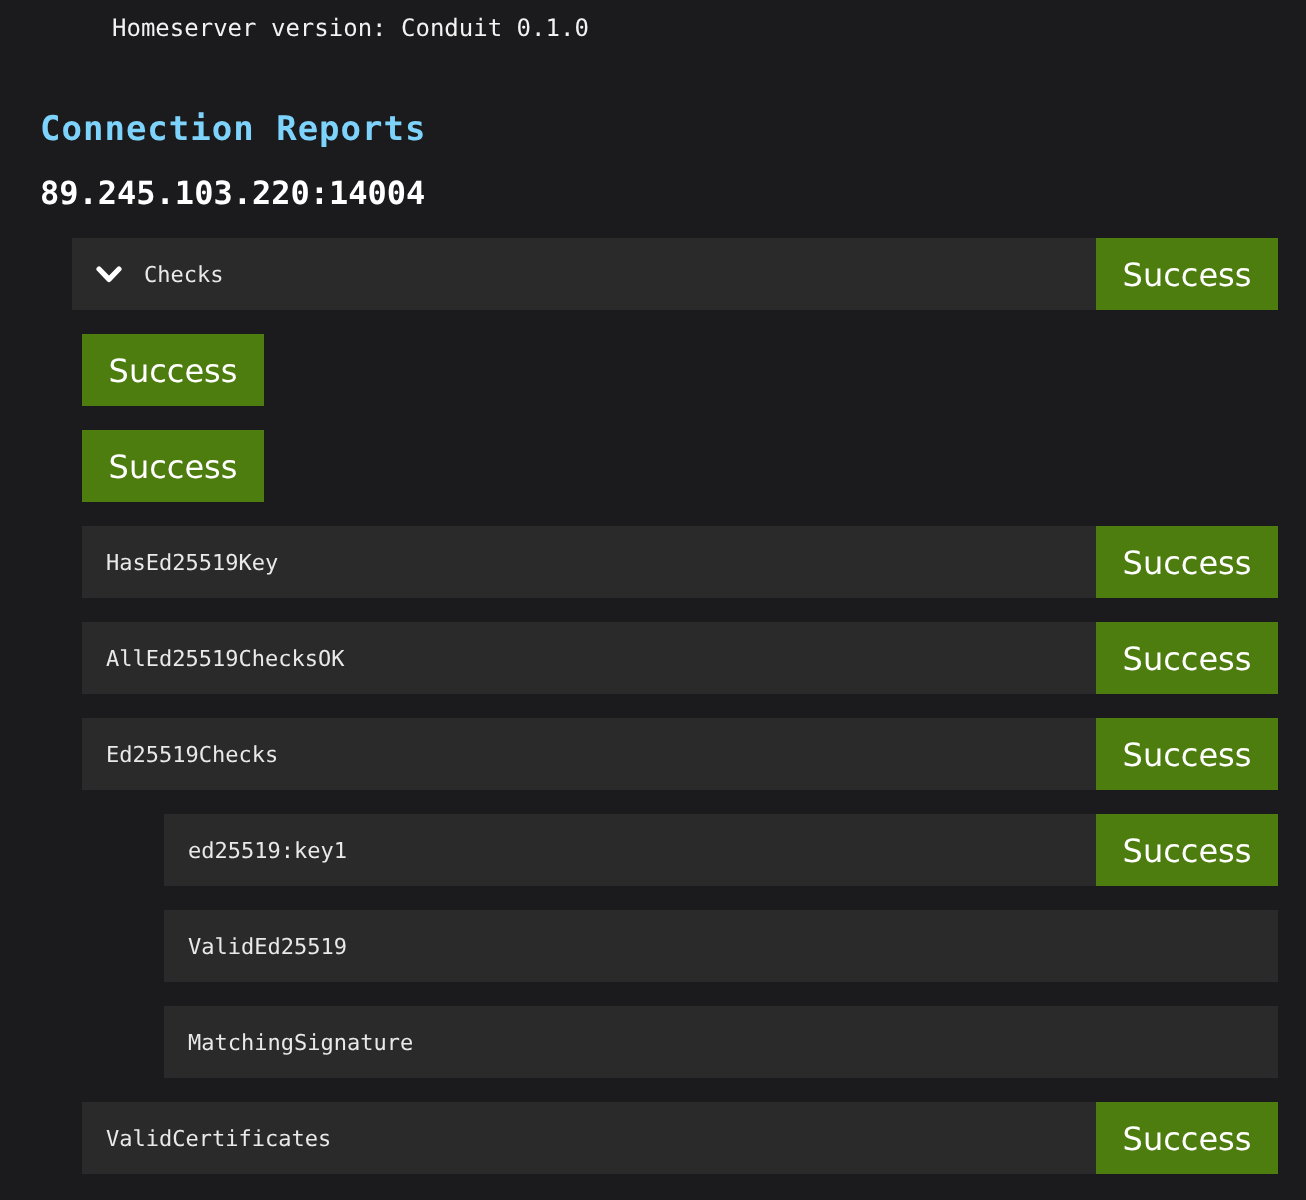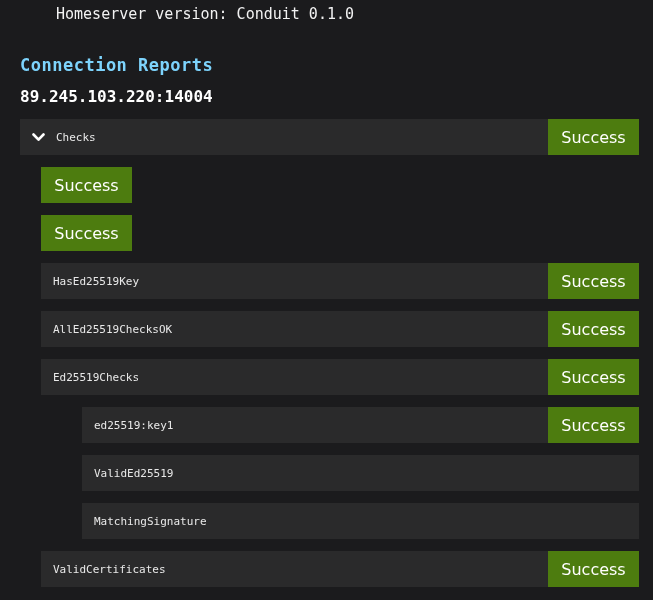--- a/index.html
+++ b/index.html
@@ -10,21 +10,21 @@
     width: 653px;
     height: 600px;
     background: #1b1b1d;
     font-family: "DejaVu Sans Mono", monospace;
     color: #ededed;
     overflow: hidden;
     position: relative;
   }
   .version {
     margin: 8px 20px 0 20px;
-    font-size: 15px;
+    font-size: 12px;
     line-height: 13px;
     color: #f2f2f2;
     padding-left: 36px;
   }
   .page-title {
     margin: 34px 20px 0 20px;
     font-size: 17px;
     line-height: 20px;
     font-weight: bold;
     color: #7dd3fc;
@@ -77,21 +77,21 @@
 </head>
 <body>
 
 <div class="version">Homeserver version: Conduit 0.1.0</div>
 
 <div class="page-title">Connection Reports</div>
 
 <div class="address">89.245.103.220:14004</div>
 
 <div class="reports">
-    <div class="report-row" style="margin-left: 0px; text-align: right;">
+    <div class="report-row" style="margin-left: 16px; text-align: right;">
     <div class="row-bar">
       <span class="chevron">
         <svg width="13" height="9" viewBox="0 0 13 9">
           <polyline points="1.5,1.5 6.5,6.7 11.5,1.5" fill="none" stroke="#ffffff" stroke-width="2.6" stroke-linecap="round" stroke-linejoin="round"></polyline>
         </svg>
       </span>
       <span class="row-label">Checks</span>
     </div>
     <div class="badge">Success</div>
   </div>

